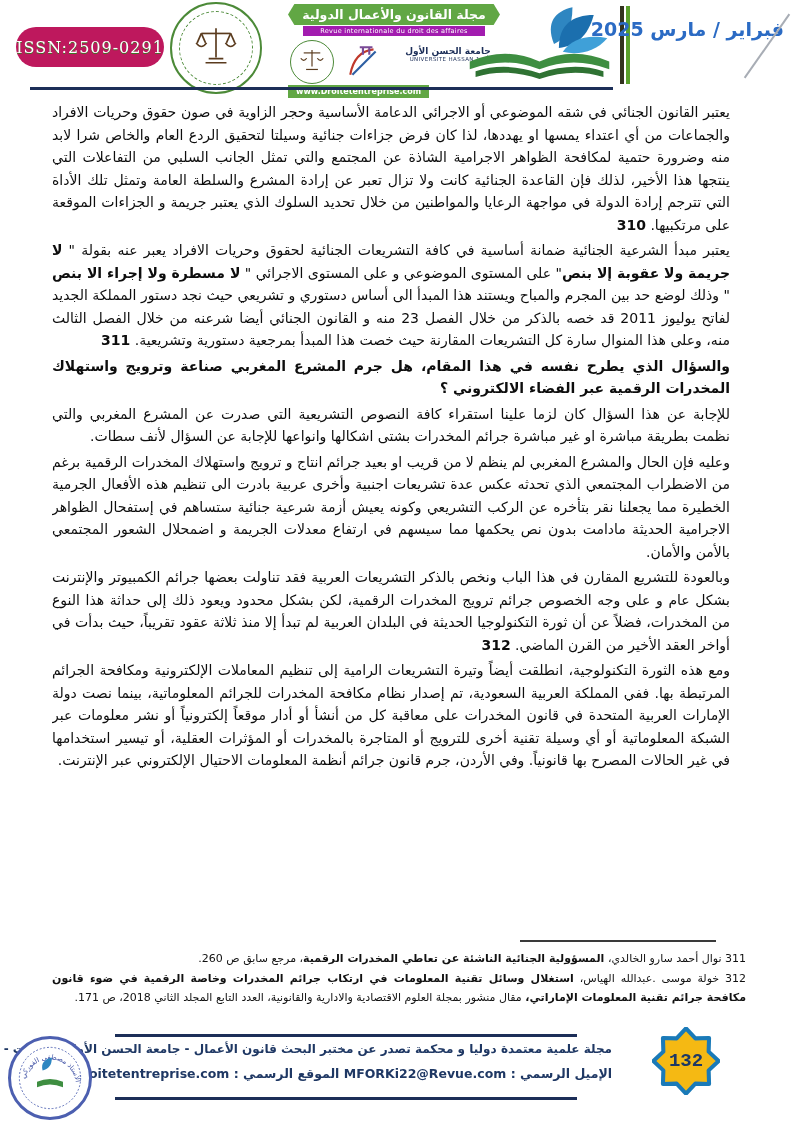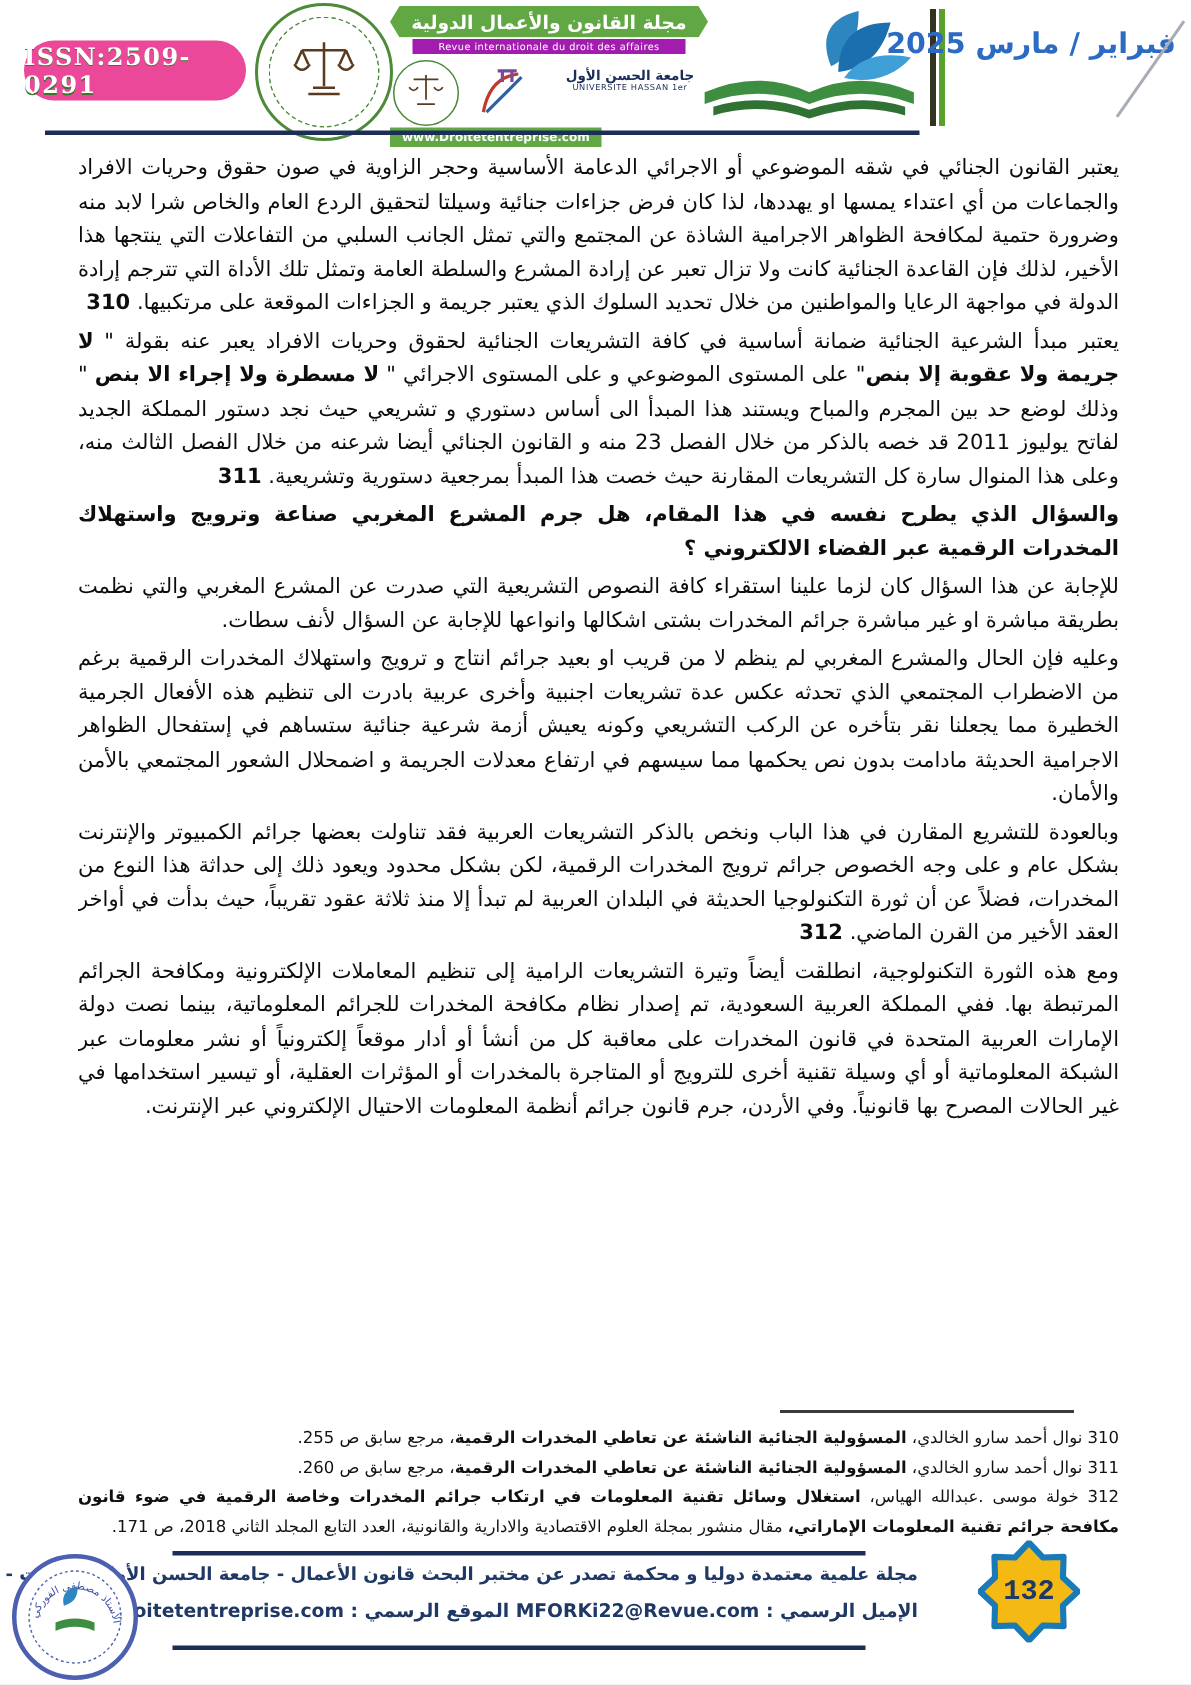--- a/index.html
+++ b/index.html
@@ -8,36 +8,36 @@
     position: relative;
     width: 794px; height: 1123px;
     margin: 0 auto;
     background: #ffffff;
     font-family: "DejaVu Sans", sans-serif;
     overflow: hidden;
   }
   
   .issn-pill {
     position:absolute; left:16px; top:27px; width:148px; height:40px;
-    background:#ec4899; border-radius:20px;
+    background:#be185d; border-radius:20px;
     display:flex; align-items:center; justify-content:center;
     color:#fff; font-family:"DejaVu Serif", serif;
-    font-weight:bold; font-size:16px; letter-spacing:1px;
+    font-weight:normal; font-size:16px; letter-spacing:1px;
     text-shadow:0 1px 0 #3e7426;
   }
   .lab-logo {
     position:absolute; left:170px; top:2px; width:92px; height:92px;
     border-radius:50%; border:2px solid #4c8a38; background:#fff;
     display:flex; align-items:center; justify-content:center;
   }
   .lab-logo .inner-ring {
     position:absolute; inset:7px; border-radius:50%;
     border:1.5px dashed #4c8a38;
   }
-  .banner { position:absolute; left:260px; top:4px; width:212px; height:88px; }
+  .banner { position:absolute; left:288px; top:4px; width:212px; height:88px; }
   .ribbon {
     background:#61a744; color:#fff; font-weight:bold; font-size:12.5px;
     text-align:center; padding:3px 4px; direction:rtl;
     clip-path:polygon(3% 0,97% 0,100% 50%,97% 100%,3% 100%,0 50%);
   }
   .fr-strip {
     width:86%; margin:1px auto 0; background:#a21caf; color:#fff;
     font-size:6.5px; text-align:center; padding:1px 0; letter-spacing:.3px;
     white-space:nowrap; overflow:hidden;
   }
@@ -71,21 +71,21 @@
     background:#a8adb5; transform:rotate(-55deg);
   }
   .header-rule { position:absolute; left:30px; top:87px; width:583px; height:3px; background:#1c2e58; }
 
   
   .article-body {
     position:absolute; left:52px; top:101px; width:694px; height:838px;
     direction:rtl; text-align:justify; overflow:hidden;
     font-size:14px; line-height:22.5px; color:#0d0d0d;
   }
-  .article-body p { margin:0 0 3px 0; }
+  .article-body p { margin:0 16px 3px 0; }
   .article-body p.heading { font-weight:bold; }
   .bold { font-weight:bold; }
 
   
   .footnotes {
     position:absolute; left:52px; top:940px; width:694px;
     direction:rtl; color:#111;
   }
   .footnote-separator {
     width:196px; height:2px; background:#3a3a3a; margin:0 30px 7px 0;
@@ -201,21 +201,20 @@
       <p class="heading"><span class="bold">والسؤال الذي يطرح نفسه في هذا المقام، هل جرم المشرع المغربي صناعة وترويج واستهلاك المخدرات الرقمية عبر الفضاء الالكتروني ؟</span></p>
       <p><span>للإجابة عن هذا السؤال كان لزما علينا استقراء كافة النصوص التشريعية التي صدرت عن المشرع المغربي والتي نظمت بطريقة مباشرة او غير مباشرة جرائم المخدرات بشتى اشكالها وانواعها للإجابة عن السؤال لأنف سطات.</span></p>
       <p><span>وعليه فإن الحال والمشرع المغربي لم ينظم لا من قريب او بعيد جرائم انتاج و ترويج واستهلاك المخدرات الرقمية برغم من الاضطراب المجتمعي الذي تحدثه عكس عدة تشريعات اجنبية وأخرى عربية بادرت الى تنظيم هذه الأفعال الجرمية الخطيرة مما يجعلنا نقر بتأخره عن الركب التشريعي وكونه يعيش أزمة شرعية جنائية ستساهم في إستفحال الظواهر الاجرامية الحديثة مادامت بدون نص يحكمها مما سيسهم في ارتفاع معدلات الجريمة و اضمحلال الشعور المجتمعي بالأمن والأمان.</span></p>
       <p><span>وبالعودة للتشريع المقارن في هذا الباب ونخص بالذكر التشريعات العربية فقد تناولت بعضها جرائم الكمبيوتر والإنترنت بشكل عام و على وجه الخصوص  جرائم ترويج المخدرات الرقمية، لكن بشكل محدود ويعود ذلك إلى حداثة هذا النوع من المخدرات، فضلاً عن أن ثورة التكنولوجيا الحديثة في البلدان العربية لم تبدأ إلا منذ ثلاثة عقود تقريباً، حيث بدأت في أواخر العقد الأخير من القرن الماضي. </span><span class="bold">312</span></p>
       <p><span>ومع هذه الثورة التكنولوجية، انطلقت أيضاً وتيرة التشريعات الرامية إلى تنظيم المعاملات الإلكترونية ومكافحة الجرائم المرتبطة بها. ففي المملكة العربية السعودية، تم إصدار نظام مكافحة المخدرات للجرائم المعلوماتية، بينما نصت دولة الإمارات العربية المتحدة في قانون المخدرات على معاقبة كل من أنشأ أو أدار موقعاً إلكترونياً أو نشر معلومات عبر الشبكة المعلوماتية أو أي وسيلة تقنية أخرى للترويج أو المتاجرة بالمخدرات أو المؤثرات العقلية، أو تيسير استخدامها في غير الحالات المصرح بها قانونياً. وفي الأردن، جرم قانون جرائم أنظمة المعلومات الاحتيال الإلكتروني عبر الإنترنت.</span></p>
     </div>
 
   <div class="footnotes">
     <div class="footnote-separator"></div>
     <div>
-        <div class="footnote"><span>310 نوال أحمد سارو الخالدي، </span><span class="bold">المسؤولية الجنائية الناشئة عن تعاطي المخدرات الرقمية</span><span>، مرجع سابق ص 255.</span></div>
         <div class="footnote"><span>311 نوال أحمد سارو الخالدي، </span><span class="bold">المسؤولية الجنائية الناشئة عن تعاطي المخدرات الرقمية</span><span>، مرجع سابق ص 260.</span></div>
         <div class="footnote"><span>312 خولة موسى .عبدالله الهياس، </span><span class="bold">استغلال وسائل تقنية المعلومات في ارتكاب جرائم المخدرات وخاصة الرقمية في ضوء قانون مكافحة جرائم تقنية المعلومات الإماراتي،</span><span> مقال منشور بمجلة العلوم الاقتصادية والادارية والقانونية، العدد التابع المجلد الثاني 2018، ص 171.</span></div>
       </div>
   </div>
 
   <div>
     <div class="footer-rule-top"></div>
     <div class="footer-text">
       <div class="l1">مجلة علمية معتمدة  دوليا و محكمة تصدر عن مختبر البحث قانون الأعمال - جامعة الحسن الأول - سطات - المغرب</div>
       <div class="l2">

